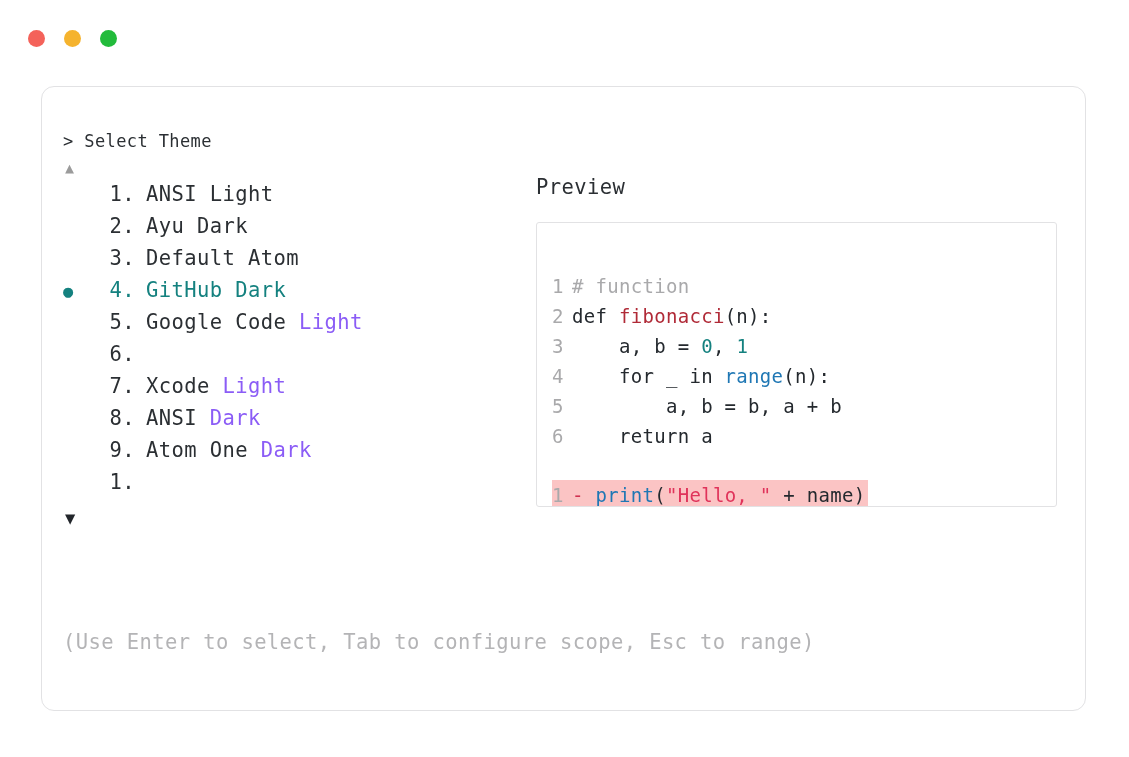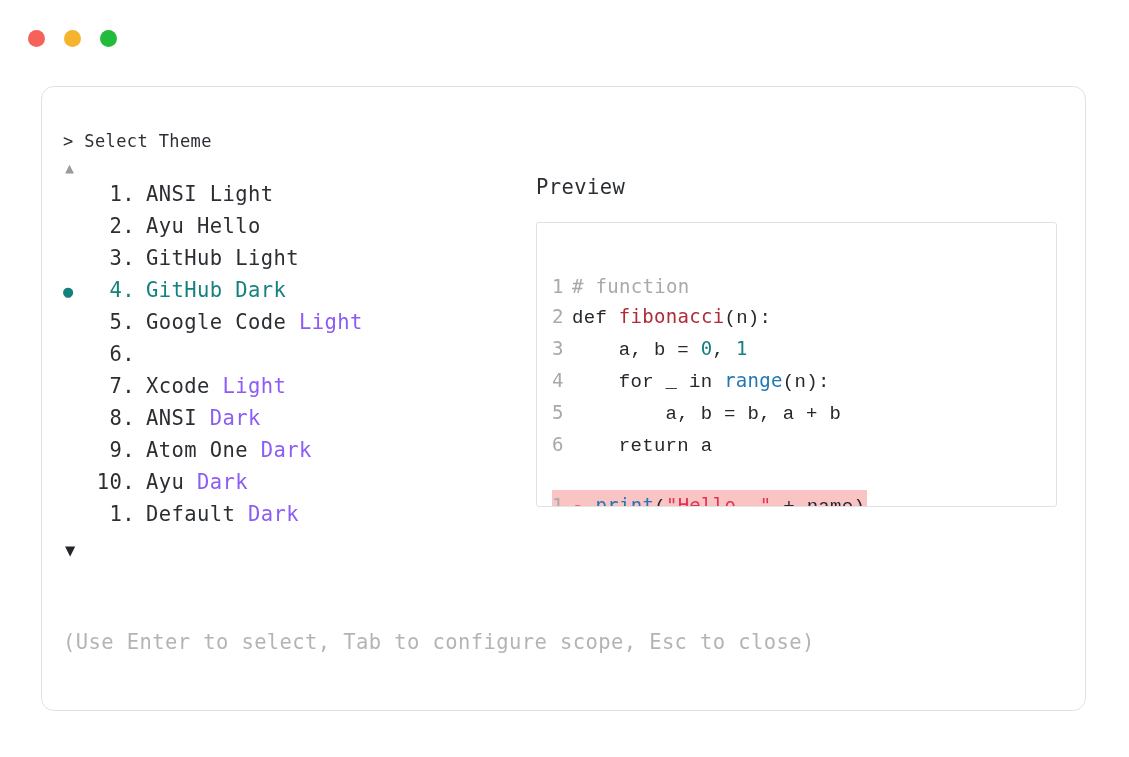--- a/index.html
+++ b/index.html
@@ -169,21 +169,21 @@
     display: block;
     padding-left: 15px;
   }
   .ln {
     color: #a9a9ab;
     display: inline-block;
     width: 11px;
     text-align: right;
     margin-right: 9px;
   }
-  .tok-plain   { color: #24292e; font-family: Liberation Mono, monospace; }
+  .tok-plain   { color: #24292e; }
   .tok-comment { color: #a9a9ab; }
   .tok-func    { color: #b02a37; }
   .tok-num     { color: #14817f; }
   .tok-builtin { color: #1f77b4; }
   .tok-str     { color: #e0335a; }
 
   .diff-gap { height: 29px; }
 
   .diff-line {
     display: block;
@@ -208,36 +208,35 @@
 <div class="card">
   <div class="card-inner">
 
     <div class="left-col">
       <div class="prompt-line">&gt; Select Theme</div>
 
       <div class="scroll-up">▲</div>
 
       <div class="theme-list" id="theme-list">
           <div class="theme-row"><span class="bullet-cell"></span><span class="num-cell">1.</span><span class="name-cell">ANSI Light</span></div>
-          <div class="theme-row"><span class="bullet-cell"></span><span class="num-cell">2.</span><span class="name-cell">Ayu Hello</span></div>
-          <div class="theme-row"><span class="bullet-cell"></span><span class="num-cell">3.</span><span class="name-cell">GitHub Light</span></div>
+          <div class="theme-row"><span class="bullet-cell"></span><span class="num-cell">2.</span><span class="name-cell">Ayu Dark</span></div>
+          <div class="theme-row"><span class="bullet-cell"></span><span class="num-cell">3.</span><span class="name-cell">Default Atom</span></div>
           <div class="theme-row selected"><span class="bullet-cell">●</span><span class="num-cell">4.</span><span class="name-cell">GitHub Dark</span></div>
           <div class="theme-row"><span class="bullet-cell"></span><span class="num-cell">5.</span><span class="name-cell">Google Code<span class="suffix-muted"> Light</span></span></div>
           <div class="theme-row"><span class="bullet-cell"></span><span class="num-cell">6.</span></div>
           <div class="theme-row"><span class="bullet-cell"></span><span class="num-cell">7.</span><span class="name-cell">Xcode<span class="suffix-muted"> Light</span></span></div>
           <div class="theme-row"><span class="bullet-cell"></span><span class="num-cell">8.</span><span class="name-cell">ANSI<span class="suffix-muted"> Dark</span></span></div>
           <div class="theme-row"><span class="bullet-cell"></span><span class="num-cell">9.</span><span class="name-cell">Atom One<span class="suffix-muted"> Dark</span></span></div>
-          <div class="theme-row"><span class="bullet-cell"></span><span class="num-cell">10.</span><span class="name-cell">Ayu<span class="suffix-muted"> Dark</span></span></div>
-          <div class="theme-row"><span class="bullet-cell"></span><span class="num-cell">1.</span><span class="name-cell">Default<span class="suffix-muted"> Dark</span></span></div>
+          <div class="theme-row"><span class="bullet-cell"></span><span class="num-cell">1.</span></div>
         </div>
 
       <div class="scroll-down">▼</div>
     </div>
 
-    <div class="hint">(Use Enter to select, Tab to configure scope, Esc to close)</div>
+    <div class="hint">(Use Enter to select, Tab to configure scope, Esc to range)</div>
 
     <div class="right-col">
       <div class="preview-label">Preview</div>
       <div class="preview-panel">
         <div class="code-area" id="code-area"><span class="code-line"><span class="ln">1</span><span class="tok-comment"># function</span></span><span class="code-line"><span class="ln">2</span><span class="tok-plain">def </span><span class="tok-func">fibonacci</span><span class="tok-plain">(n):</span></span><span class="code-line"><span class="ln">3</span><span class="tok-plain">    a, b = </span><span class="tok-num">0</span><span class="tok-plain">, </span><span class="tok-num">1</span></span><span class="code-line"><span class="ln">4</span><span class="tok-plain">    for _ in </span><span class="tok-builtin">range</span><span class="tok-plain">(n):</span></span><span class="code-line"><span class="ln">5</span><span class="tok-plain">        a, b = b, a + b</span></span><span class="code-line"><span class="ln">6</span><span class="tok-plain">    return a</span></span><div class="diff-gap"></div><span class="diff-line diff-del"><span class="hl"><span class="ln">1</span><span class="diff-mark-del">- </span><span class="tok-builtin">print</span><span class="tok-plain">(</span><span class="tok-str">"Hello, "</span><span class="tok-plain"> + name)</span></span></span></div>
       </div>
     </div>
 
   </div>
 </div>

